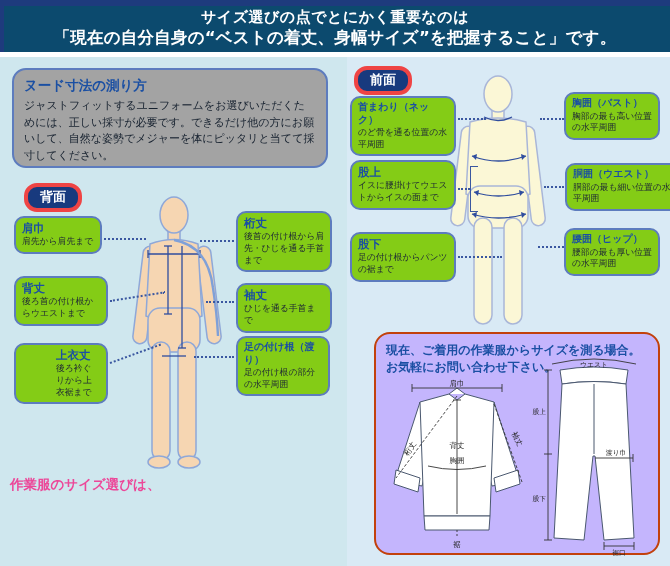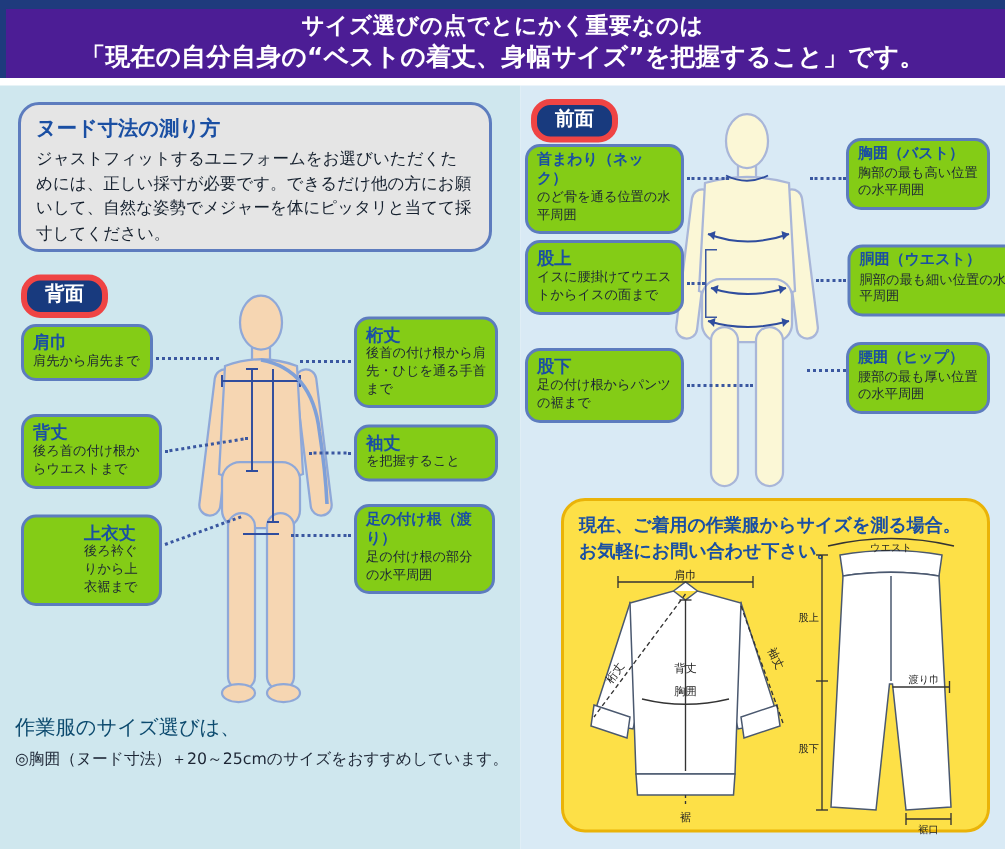--- a/index.html
+++ b/index.html
@@ -1,45 +1,45 @@
 <!DOCTYPE html>
 <html><head>
 <meta charset="utf-8">
 <style>
   html,body{margin:0;padding:0;background:#fff;}
   #stage{position:relative;width:670px;height:566px;font-family:"DejaVu Sans",sans-serif;overflow:hidden;background:#fff;}
   
-  .header{position:absolute;left:0;top:0;width:670px;height:52px;background:#4c1d95;}
+  .header{position:absolute;left:0;top:0;width:670px;height:52px;background:#0c4a6e;}
   .header .topbar{position:absolute;left:0;top:0;width:670px;height:6px;background:#1e3b7d;}
   .header .leftbar{position:absolute;left:0;top:0;width:4px;height:52px;background:#1e3b7d;}
   .header .h-line1{position:absolute;left:0;top:8px;width:670px;text-align:center;color:#fff;font-weight:bold;font-size:15px;letter-spacing:.5px;}
   .header .h-line2{position:absolute;left:0;top:27px;width:670px;text-align:center;color:#fff;font-weight:bold;font-size:16.5px;letter-spacing:.2px;}
   
   .bg-left{position:absolute;left:0;top:57px;width:347px;height:509px;background:#cfe7ee;}
   .bg-right{position:absolute;left:347px;top:57px;width:323px;height:509px;background:#d9eaf5;}
   
-  .info-box{position:absolute;left:12px;top:68px;width:316px;height:100px;background:#e5e5e5;border:2px solid #5d7cbe;border-radius:14px;padding:7px 10px;box-sizing:border-box;}
+  .info-box{position:absolute;left:12px;top:68px;width:316px;height:100px;background:#a3a3a3;border:2px solid #5d7cbe;border-radius:14px;padding:7px 10px;box-sizing:border-box;}
   .info-box .it{color:#1a4fa3;font-weight:bold;font-size:13.5px;margin-bottom:3px;}
   .info-box .ib{color:#15202e;font-size:11px;line-height:1.5;}
   
   .badge{position:absolute;background:#183a7e;color:#fff;font-weight:bold;font-size:13px;padding:2px 12px 3px;border-radius:13px;border:4px solid #ef4444;line-height:1.2;}
   
   .label-box{position:absolute;background:#84cc16;border:2px solid #5d7cbe;border-radius:10px;padding:3px 6px 4px;box-sizing:border-box;}
   .label-box .bt{color:#1a4fa3;font-weight:bold;font-size:11.5px;line-height:1.25;}
   .label-box .bt.small{font-size:10px;}
   .label-box .bd{color:#1d2635;font-size:8.8px;line-height:1.32;margin-top:1px;}
   
   .leader{position:absolute;height:0;border-top:2px dotted #3a57a0;transform-origin:left center;}
   .bracket{position:absolute;width:7px;border:1.5px solid #3a57a0;border-right:none;background:transparent;}
   
-  .garment-box{position:absolute;left:374px;top:332px;width:286px;height:223px;background:#fde047;border:2px solid #eab308;border-radius:16px;box-sizing:border-box;padding:8px 10px;}
+  .garment-box{position:absolute;left:374px;top:332px;width:286px;height:223px;background:#c4b5fd;border:2px solid #c2410c;border-radius:16px;box-sizing:border-box;padding:8px 10px;}
   .garment-box .gt{color:#1a4fa3;font-weight:bold;font-size:12px;line-height:1.45;}
   
   .size-note{position:absolute;left:10px;top:476px;width:360px;}
-  .size-note .nt{color:#0c4a6e;font-weight:normal;font-size:13.5px;margin-bottom:4px;}
+  .size-note .nt{color:#ec4899;font-weight:bold;font-size:13.5px;margin-bottom:4px;}
   .size-note .nl{color:#1d2635;font-size:10.5px;line-height:1.6;}
   svg{position:absolute;overflow:visible;}
   svg text{font-family:"DejaVu Sans",sans-serif;}
 </style>
 </head>
 <body>
 
 <div id="stage">
 
   <div class="bg-left"></div>
@@ -50,21 +50,21 @@
     <div class="leftbar"></div>
     <div class="h-line1">サイズ選びの点でとにかく重要なのは</div>
     <div class="h-line2">「現在の自分自身の“ベストの着丈、身幅サイズ”を把握すること」です。</div>
   </div>
 
   <div class="info-box">
     <div class="it">ヌード寸法の測り方</div>
     <div class="ib">ジャストフィットするユニフォームをお選びいただくためには、正しい採寸が必要です。できるだけ他の方にお願いして、自然な姿勢でメジャーを体にピッタリと当てて採寸してください。</div>
   </div>
 
-  <div class="badge" style="left:14px;top:183px;">背面</div>
+  <div class="badge" style="left:24px;top:183px;">背面</div>
 
   <svg style="left:112px;top:196px;" width="130" height="276" viewBox="0 0 130 276">
     <g stroke="#8fa8d8" stroke-width="1.5" fill="#f6d6b2">
       <rect x="26" y="50" width="14" height="98" rx="7" transform="rotate(7 33 99)"></rect>
       <rect x="90" y="50" width="14" height="98" rx="7" transform="rotate(-7 97 99)"></rect>
       <rect x="56" y="33" width="12" height="12"></rect>
       <path d="M38,48 Q62,39 86,48 L90,120 Q62,132 34,120 Z"></path>
       <rect x="36" y="112" width="52" height="44" rx="12"></rect>
       <rect x="40" y="146" width="18" height="118" rx="9"></rect>
       <rect x="66" y="146" width="18" height="118" rx="9"></rect>
@@ -97,21 +97,21 @@
   <div class="label-box" style="left:14px;top:343px;width:94px;padding-left:40px;">
     <div class="bt">上衣丈</div>
     <div class="bd">後ろ衿ぐりから上衣裾まで</div>
   </div>
   <div class="label-box" style="left:236px;top:211px;width:96px;">
     <div class="bt">桁丈</div>
     <div class="bd">後首の付け根から肩先・ひじを通る手首まで</div>
   </div>
   <div class="label-box" style="left:236px;top:283px;width:96px;">
     <div class="bt">袖丈</div>
-    <div class="bd">を把握すること</div>
+    <div class="bd">ひじを通る手首まで</div>
   </div>
   <div class="label-box" style="left:236px;top:336px;width:94px;">
     <div class="bt small">足の付け根（渡り）</div>
     <div class="bd">足の付け根の部分の水平周囲</div>
   </div>
 
   <div class="leader" style="left:104px;top:238px;width:42px;"></div>
   <div class="leader" style="left:110px;top:300px;width:56px;transform:rotate(-9deg);"></div>
   <div class="leader" style="left:110px;top:362px;width:54px;transform:rotate(-20deg);"></div>
   <div class="leader" style="left:200px;top:240px;width:34px;"></div>
@@ -238,16 +238,15 @@
         <text x="12" y="58" text-anchor="end">股上</text>
         <text x="82" y="99" text-anchor="middle">渡り巾</text>
         <text x="12" y="145" text-anchor="end">股下</text>
         <text x="85" y="199" text-anchor="middle">裾口</text>
       </g>
     </svg>
   </div>
 
   <div class="size-note">
     <div class="nt">作業服のサイズ選びは、</div>
-    <div class="nl">◎胸囲（ヌード寸法）＋20～25cmのサイズをおすすめしています。</div>
   </div>
 
 </div>
 
 </body></html>

